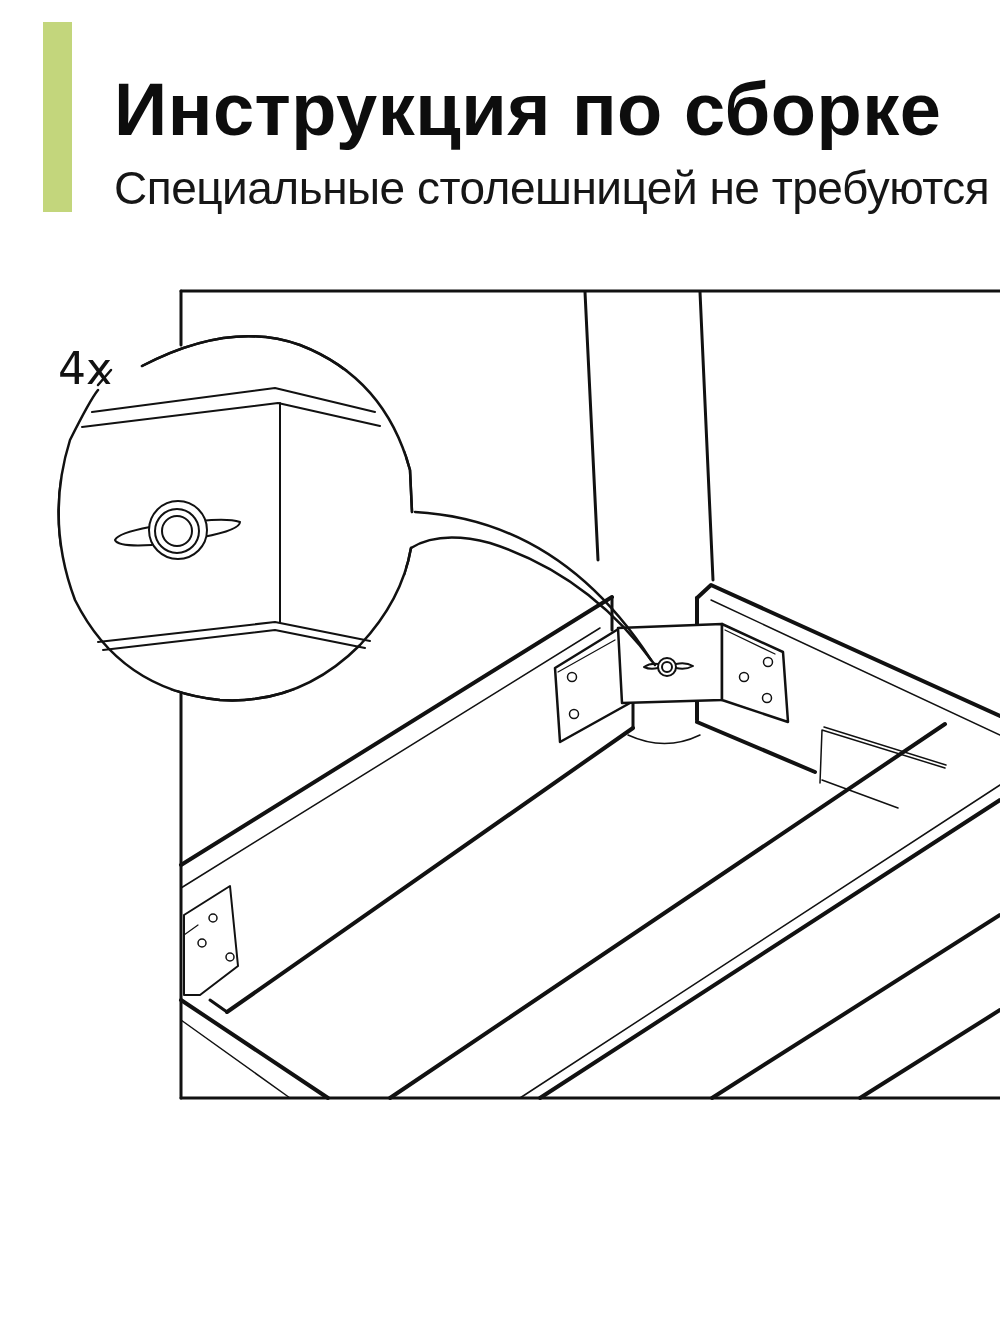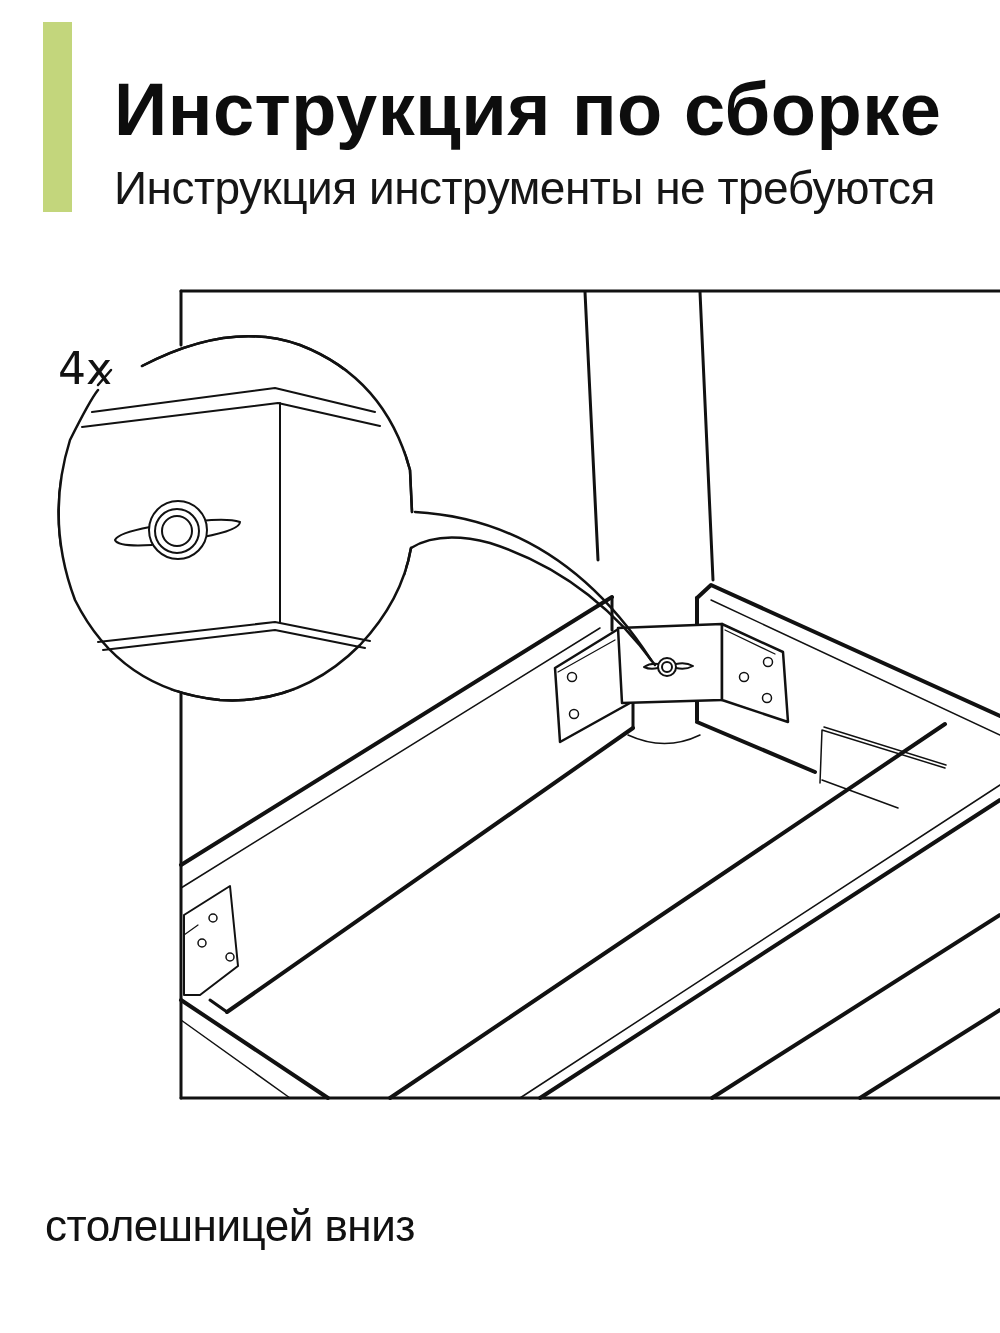--- a/index.html
+++ b/index.html
@@ -14,21 +14,21 @@
   .step-text { position: absolute; left: 45px; top: 1200px; font-size: 44px; line-height: 52px;
                white-space: nowrap; color: #111; letter-spacing: -0.5px; }
   .multiplier { font-family: "DejaVu Sans", sans-serif; font-size: 44px; fill: #111; }
 </style>
 </head>
 <body>
 
 <div class="accent-bar" style="background:#c3d67c;"></div>
 
 <div class="title">Инструкция по сборке</div>
-<div class="subtitle">Инструкция инструменты не требуются</div>
+<div class="subtitle">Специальные столешницей не требуются</div>
 
 <svg class="illustration" viewBox="0 260 1000 860" xmlns="http://www.w3.org/2000/svg" fill="none" stroke="#111" stroke-linejoin="round" stroke-linecap="round">
 
   <g>
     <line x1="181" y1="291" x2="1000" y2="291" stroke-width="3"></line>
     <line x1="181" y1="291" x2="181" y2="345" stroke-width="3"></line>
     <line x1="181" y1="650" x2="181" y2="1098" stroke-width="3"></line>
     <line x1="181" y1="1098" x2="1000" y2="1098" stroke-width="3"></line>
   </g>
 
@@ -126,14 +126,13 @@
       <circle cx="178" cy="530" r="29" fill="#fff"></circle>
       <circle cx="177" cy="531" r="22"></circle>
       <circle cx="177" cy="531" r="15"></circle>
     </g>
   </g>
 
   <text class="multiplier" x="58" y="384" stroke="none">4x</text>
 </svg>
 
 <div class="step-text">
-  <div>столешницей вниз</div>
 </div>
 
 </body></html>

